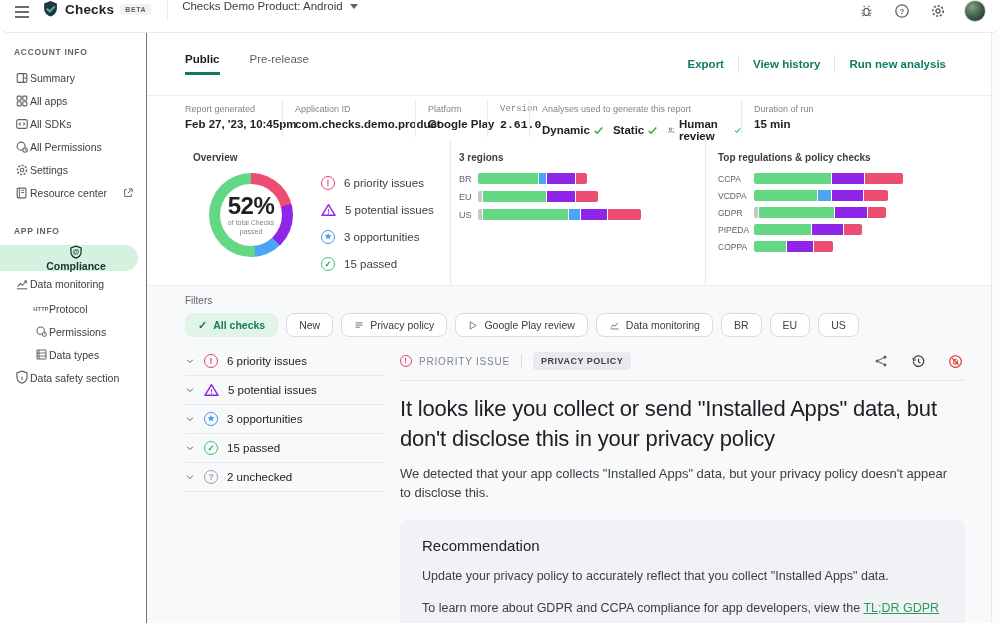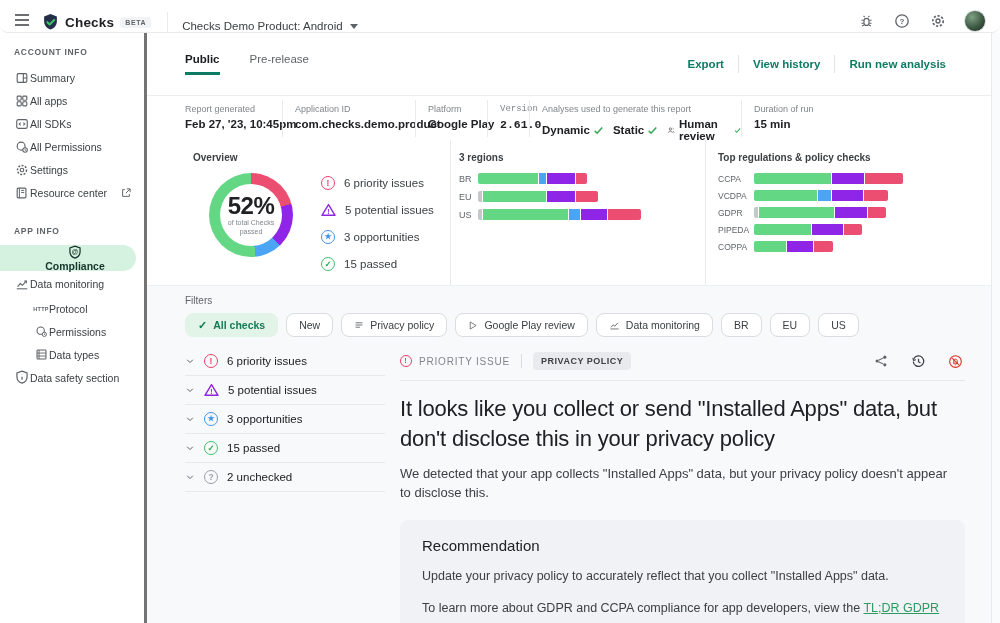--- a/index.html
+++ b/index.html
@@ -2,37 +2,37 @@
 <html><head>
 <meta charset="utf-8">
 <style>
   * { margin:0; padding:0; box-sizing:border-box; }
   html,body { width:1000px; height:623px; overflow:hidden; background:#fff;
     font-family:"Liberation Sans", sans-serif; color:#202124; }
   .app { position:relative; width:1000px; height:623px; background:#fff; overflow:hidden; }
 
   
   .topbar { position:absolute; top:0; left:0; right:0; height:33px; background:#fff;
-    border-bottom:1px solid #E8EAED; display:flex; align-items:flex-end; z-index:10;border-radius:8px; }
+    border-bottom:1px solid #E8EAED; display:flex; align-items:flex-start; z-index:10;border-radius:8px; }
   .hamburger { margin-left:10px; width:24px; height:24px; display:flex; align-items:center; justify-content:center; cursor:pointer; }
   .brand { display:flex; align-items:center; margin-left:8px; gap:6px; }
   .brand-name { font-size:13.5px; font-weight:bold; color:#202124; letter-spacing:.2px; }
   .beta-badge { font-size:7px; font-weight:bold; color:#5F6368; background:#F1F3F4;
     padding:2px 5px; border-radius:3px; letter-spacing:.6px; }
   .top-div { width:1px; height:20px; background:#E8EAED; margin:0 14px 0 16px; }
   .product-selector { display:flex; align-items:center; gap:7px; font-size:11.5px; color:#3C4043; cursor:pointer; }
   .caret-down { width:0; height:0; border-left:4px solid transparent; border-right:4px solid transparent; border-top:5px solid #5F6368; }
   .topbar-right { margin-left:auto; display:flex; align-items:center; gap:16px; padding-right:14px; }
   .icon-btn { width:20px; height:20px; display:flex; align-items:center; justify-content:center; cursor:pointer; }
   .avatar { width:22px; height:22px; border-radius:50%;
     background:radial-gradient(circle at 35% 30%, #7fa183 0%, #3d5a43 55%, #18251c 100%); border:1px solid #D8DADD; }
 
   
   .sidebar { position:absolute; top:33px; left:0; width:147px; bottom:0; background:#fff;
-    border-right:3px solid #737373; z-index:5; }
+    border-right:1px solid #737373; z-index:5; }
   .side-section-label { font-size:8.5px; font-weight:bold; color:#5F6368; letter-spacing:.7px;
     margin:14px 0 9px 14px; }
   .side-item { height:23px; display:flex; align-items:center; padding-left:14px;
     font-size:10.5px; color:#3C4043; cursor:pointer; }
   .side-item .si { width:16px; display:flex; justify-content:center; flex:none; }
   .side-item.indent { padding-left:33px; }
   .side-item.selected { background:#D5F1DF; border-radius:0 16px 16px 0; margin-right:8px;
     height:26px; color:#16352B; font-weight:bold;flex-direction:column; }
   .ext-icon { margin-left:auto; margin-right:12px; }
   .http-tag { font-size:5.5px; font-weight:bold; color:#5F6368; letter-spacing:.3px; }

